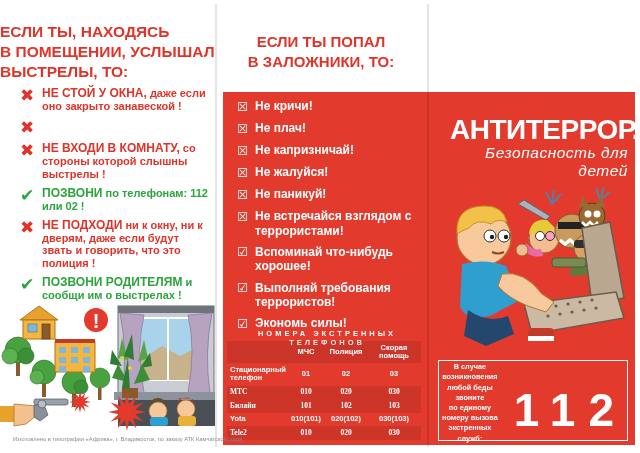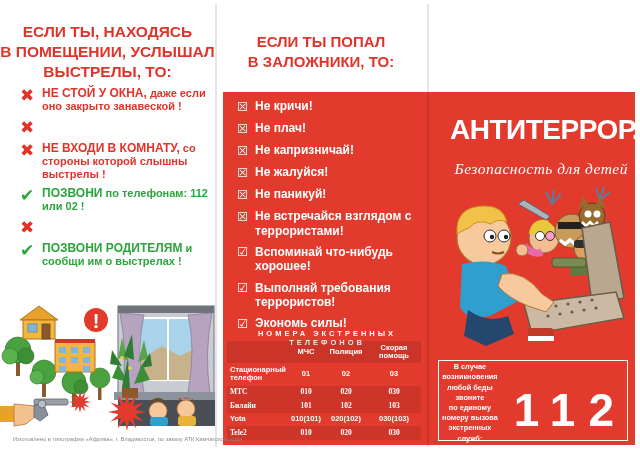--- a/index.html
+++ b/index.html
@@ -4,21 +4,21 @@
 <style>
   html,body{margin:0;padding:0;background:#fff;}
   .poster{position:relative;width:640px;height:453px;background:#fff;overflow:hidden;
           font-family:"Liberation Sans","DejaVu Sans",sans-serif;}
   
   .fold{position:absolute;top:4px;bottom:6px;width:1.5px;background:rgba(0,0,0,0.10);}
   .fold-left{left:215px;}
   .fold-right{left:427px;}
 
   
-  .left-heading{position:absolute;left:0;top:22px;width:215px;margin:0;text-align:center;
+  .left-heading{position:absolute;left:0;top:22px;width:215px;margin:0;
     color:#e0342a;font-size:15.5px;font-weight:bold;line-height:1.28;}
   .left-heading span{display:block;}
   .left-rules{position:absolute;left:12px;top:86px;width:198px;display:flex;flex-direction:column;gap:5px;}
   .l-item{display:flex;align-items:flex-start;color:#e0342a;}
   .l-item.green{color:#2ba53c;}
   .l-icon{flex:0 0 30px;font-size:17px;line-height:1;padding-top:1px;text-align:center;}
   .l-item.green .l-icon{color:#2ba53c;}
   .l-text{font-size:11px;font-weight:bold;line-height:1.17;}
   .l-text .lead{font-size:12px;}
   .left-illustration{position:absolute;left:0;top:298px;width:215px;height:135px;}
@@ -48,22 +48,22 @@
     padding:2.5px 1px;text-align:center;line-height:1.15;}
   table.numbers th:first-child,table.numbers td:first-child{text-align:left;padding-left:3px;}
   table.numbers col.c-name{width:60px;} table.numbers col.c-1{width:38px;}
   table.numbers col.c-2{width:42px;}  table.numbers col.c-3{width:54px;}
   table.numbers thead tr{background:rgba(0,0,0,0.10);margin-left:24px;}
   table.numbers tr.band{background:rgba(0,0,0,0.09);font-family:Liberation Serif, serif;}
 
   
   .rp-title{position:absolute;left:435px;top:106px;width:196px;margin:8px;text-align:right;
     color:#fff;font-size:28px;font-weight:bold;letter-spacing:-0.5px;}
-  .rp-subtitle{position:absolute;left:432px;top:160px;width:196px;text-align:right;color:#fff;
-    font-family:Liberation Serif, serif;font-style:italic;font-size:15.5px;letter-spacing:0.5px;}
+  .rp-subtitle{position:absolute;left:432px;top:144px;width:196px;text-align:right;color:#fff;
+    font-family:Liberation Sans, sans-serif;font-style:italic;font-size:15.5px;letter-spacing:0.5px;}
   .rp-cartoon{position:absolute;left:432px;top:186px;width:200px;height:172px;}
   .box112{position:absolute;left:438px;top:360px;width:188px;height:79px;border:1.5px solid #fff;
     display:flex;flex-direction:row;align-items:center;}
   .box112 .cap{color:#fff;font-size:7.3px;font-weight:bold;line-height:1.4;text-align:center;margin-top:5px;}
   .box112 .num{color:#fff;font-size:46px;font-weight:bold;letter-spacing:13px;padding-left:13px;
     line-height:1.0;margin-top:19px;}
 </style>
 </head>
 <body>
 
@@ -95,20 +95,21 @@
       <span class="l-text"><b class="lead">НЕ ВХОДИ В КОМНАТУ,</b><span class="rest"> со стороны которой слышны выстрелы !</span></span>
     </div>
 
     <div class="l-item green">
       <span class="l-icon">✔</span>
       <span class="l-text"><b class="lead">ПОЗВОНИ</b><span class="rest"> по телефонам: 112 или 02 !</span></span>
     </div>
 
     <div class="l-item">
       <span class="l-icon">✖</span>
+      <span class="l-text"><b class="lead">НЕ ПОДХОДИ</b><span class="rest"> ни к окну, ни к дверям, даже если будут звать и говорить, что это полиция !</span></span>
     </div>
 
     <div class="l-item green">
       <span class="l-icon">✔</span>
       <span class="l-text"><b class="lead">ПОЗВОНИ РОДИТЕЛЯМ</b><span class="rest"> и сообщи им о выстрелах !</span></span>
     </div>
   </div>
 
   <svg class="left-illustration" viewBox="0 0 215 135">
 

